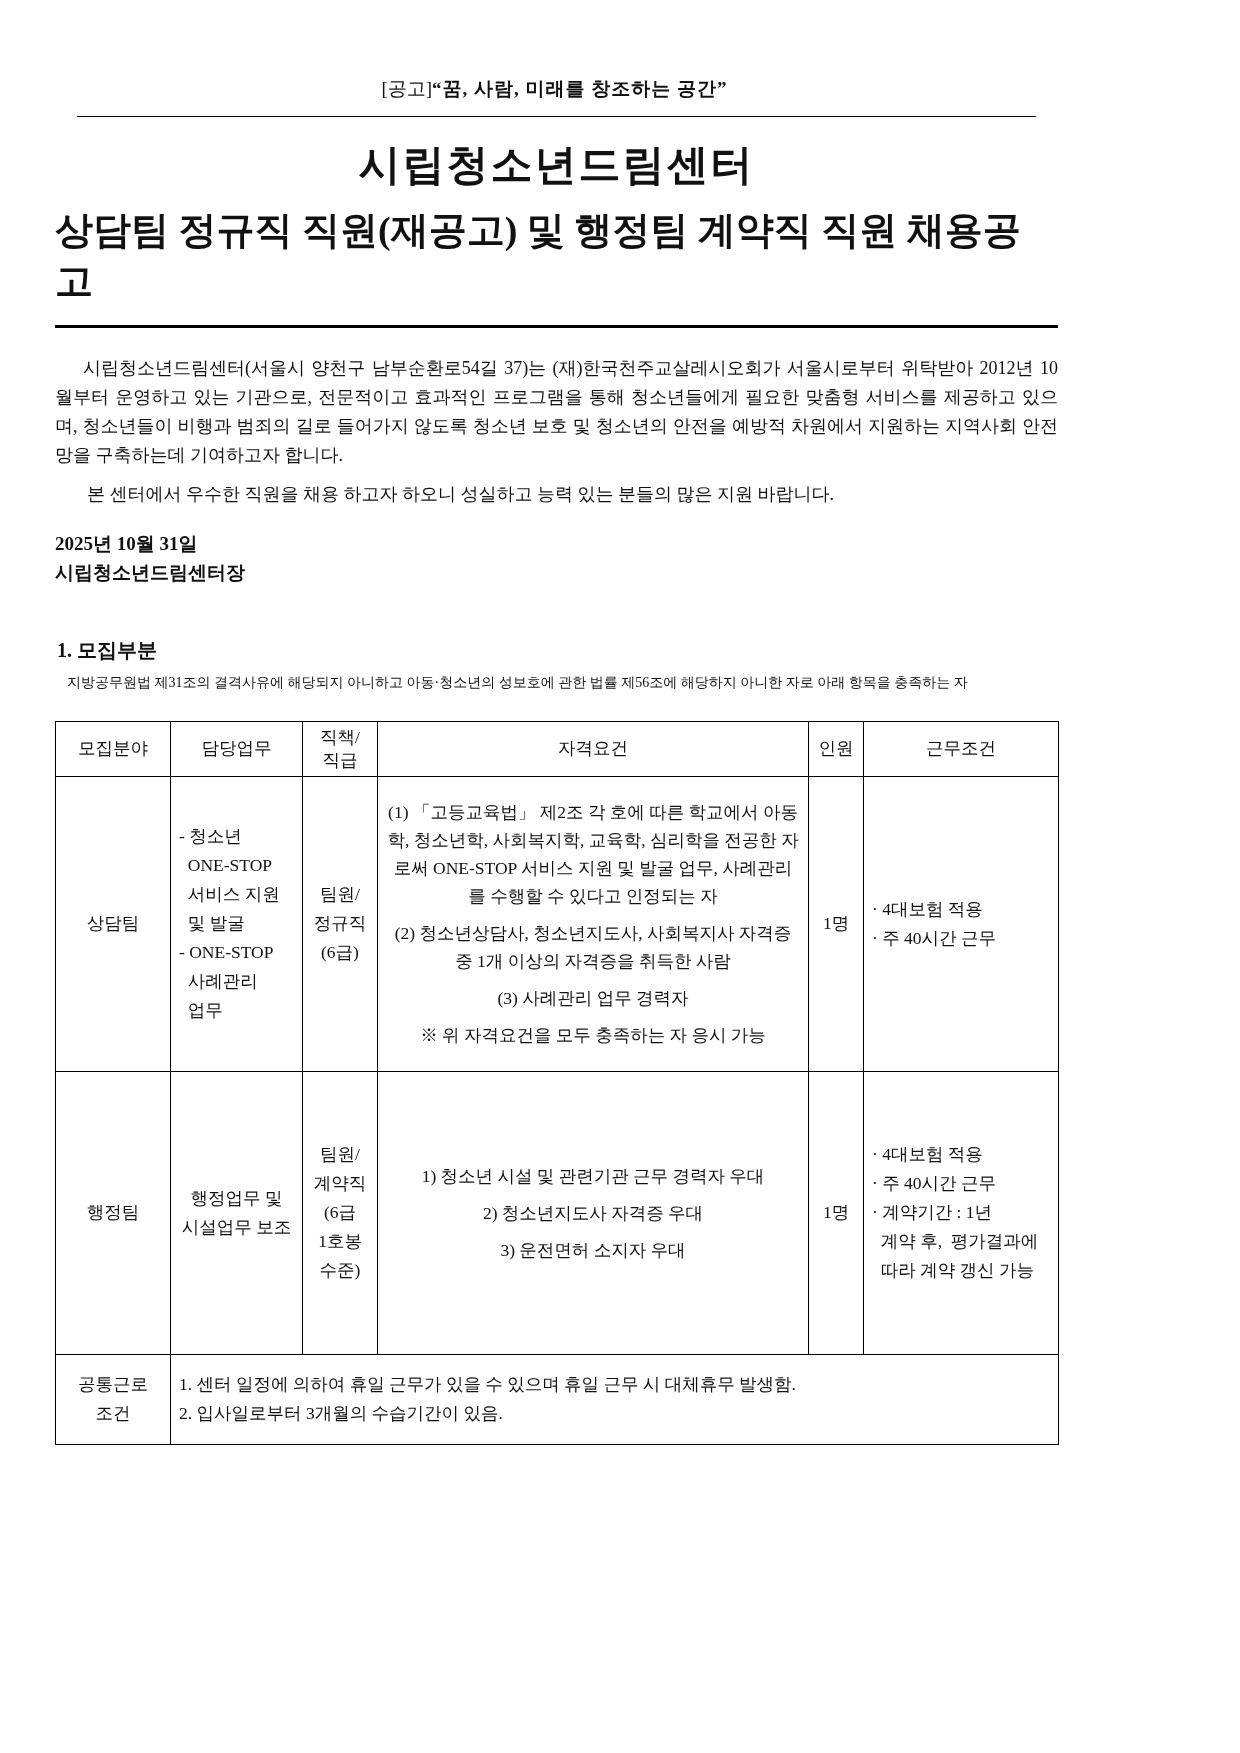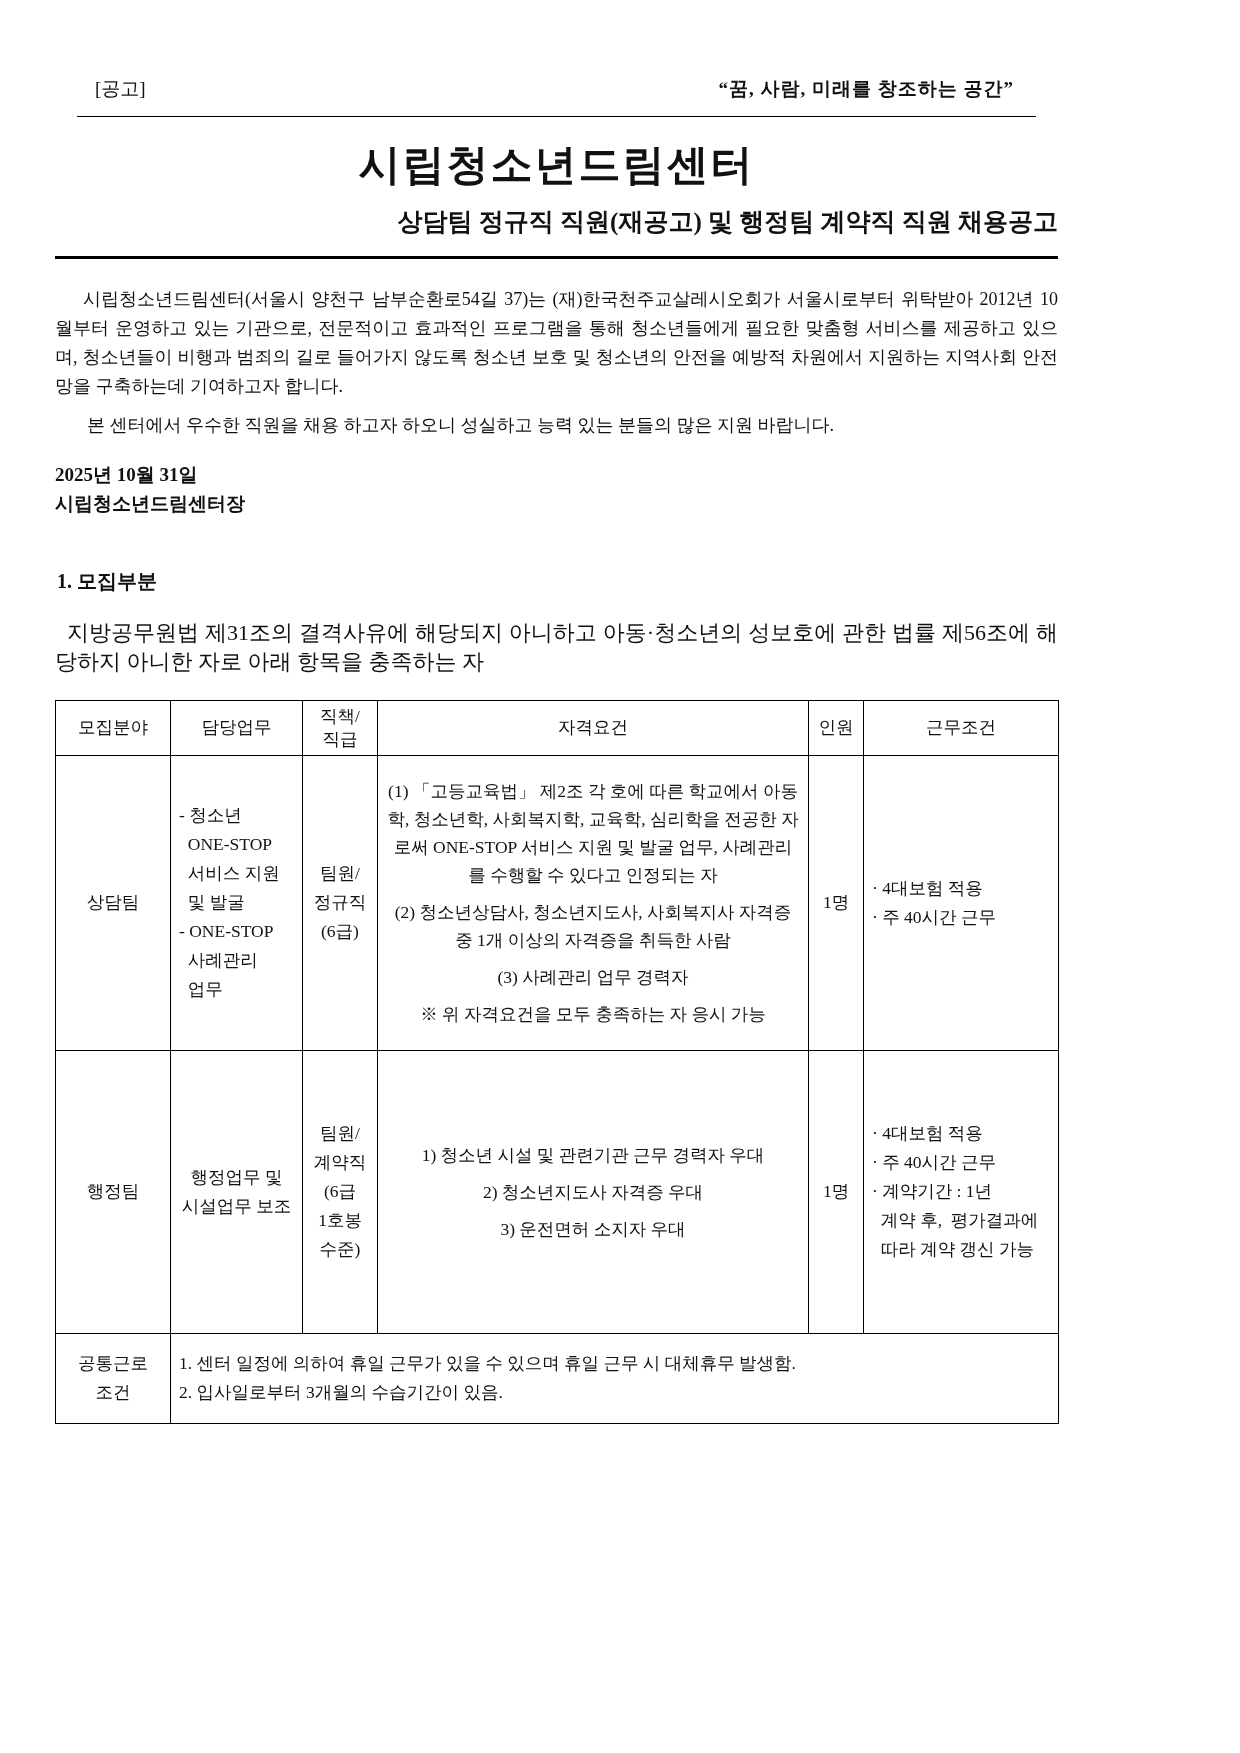--- a/index.html
+++ b/index.html
@@ -12,42 +12,42 @@
     font-family: "Liberation Serif", serif;
     overflow: hidden;
   }
   .doc {
     width: 1003px;
     margin-left: 55px;
     padding-top: 76px;
   }
   .header-row {
     display: flex;
-    justify-content: space-between;
+    justify-content: center;
     align-items: baseline;
     padding: 0 44px 0 40px;
     font-size: 19px;
   }
   .notice { font-weight: normal; }
   .slogan { font-weight: bold; letter-spacing: 1px; }
   .thin-rule {
     border: none;
     border-top: 1.5px solid #000;
     margin: 14px 22px 0 22px;
   }
   .title {
     text-align: center;
     font-size: 42px;
     font-weight: bold;
     letter-spacing: 2px;
     margin: 20px 0 4px 0;
   }
   .subtitle {
-    text-align: right;
-    font-size: 25px;
+    text-align: left;
+    font-size: 38px;
     font-weight: bold;
     margin: 12px 0 0 0;
   }
   .thick-rule {
     border: none;
     border-top: 3px solid #000;
     margin: 18px 0 0 0;
   }
   .intro {
     font-size: 18px;
@@ -67,23 +67,23 @@
     font-size: 19px;
     line-height: 29px;
     margin-top: 20px;
   }
   .section-heading {
     font-size: 20px;
     font-weight: bold;
     margin: 50px 0 0 2px;
   }
   .section-desc {
-    font-size: 22px;
+    font-size: 14px;
     line-height: 29px;
-    margin: 23px 0 0 0;
+    margin: 4px 0 0 0;
     text-indent: 12px;
     text-align: justify;
   }
   table.recruit {
     border-collapse: collapse;
     table-layout: fixed;
     width: 1003px;
     margin-top: 24px;
     font-size: 17.5px;
   }

